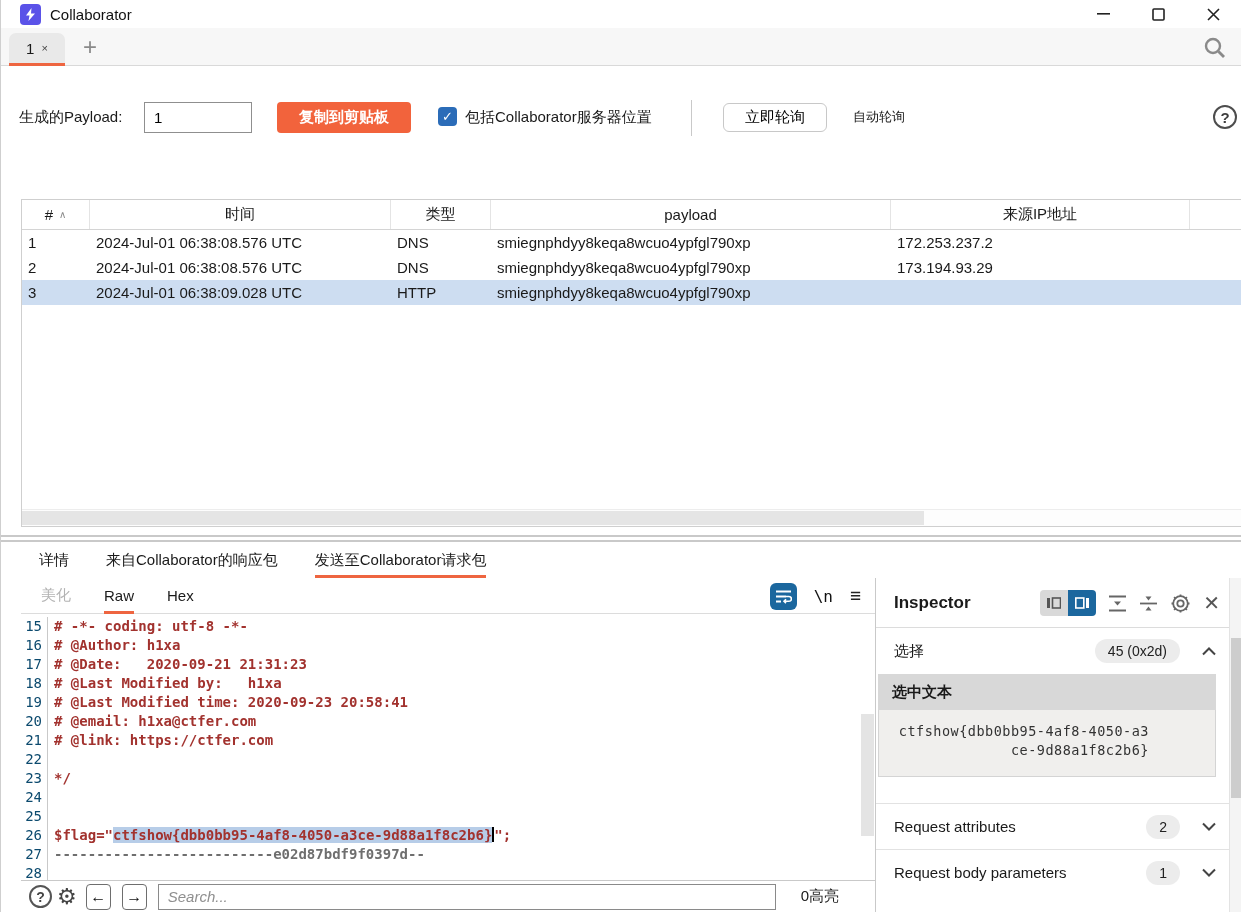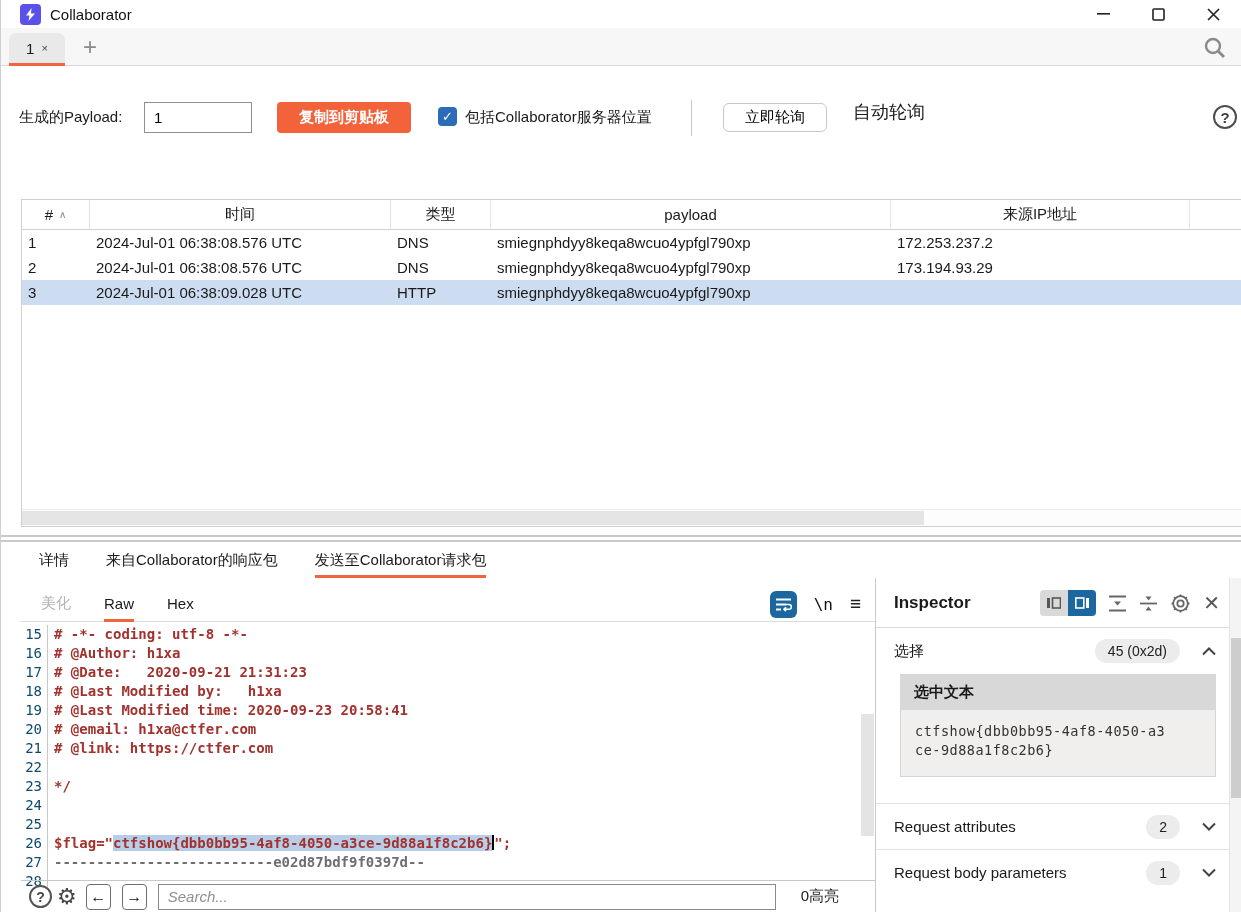--- a/index.html
+++ b/index.html
@@ -38,21 +38,21 @@
              color:#fff; border:none; border-radius:4px; font-size:15px; font-weight:bold;
              font-family:"Liberation Sans", sans-serif; }
   .tb-check { position:absolute; left:437px; top:7px; width:19px; height:19px; background:#2b6cb8;
               border-radius:4px; color:#fff; font-size:13px; display:flex; align-items:center;
               justify-content:center; }
   .tb-checklabel { position:absolute; left:464px; top:8px; font-size:15px; }
   .tb-divider { position:absolute; left:690px; top:0; width:1px; height:36px; background:#c9c9c9; }
   .tb-poll { position:absolute; left:722px; top:3px; width:104px; height:29px; background:#fff;
              border:1px solid #c8c8c8; border-radius:6px; font-size:15px;
              font-family:"Liberation Sans", sans-serif; }
-  .tb-autopoll { position:absolute; left:852px; top:0; font-size:18px; }
+  .tb-autopoll { position:absolute; left:852px; top:8px; font-size:13px; }
   .tb-help { position:absolute; right:4px; top:5px; width:24px; height:24px; border:2px solid #4d4d4d;
              border-radius:50%; display:flex; align-items:center; justify-content:center;
              font-size:15px; font-weight:bold; color:#3d3d3d; }
 
   
   .table { position:absolute; left:20px; top:199px; width:1221px; height:328px;
            border:1px solid #cfcfcf; border-right:none; }
   .thead { display:flex; height:30px; border-bottom:1px solid #d4d4d4; align-items:center;
            font-size:15px; }
   .th { height:100%; display:flex; align-items:center; justify-content:center;
@@ -78,21 +78,21 @@
   .msgtabs { position:relative; height:36px; display:flex; align-items:center; gap:37px;
              padding-left:18px; font-size:15px; }
   .msgtab { height:36px; display:flex; align-items:center; border-bottom:3px solid transparent;
             padding-top:3px; }
   .msgtab.active { border-bottom-color:#ee6540; }
   .bottom-content { position:absolute; left:0; top:36px; width:100%; height:334px; display:flex; }
 
   
   .editor { position:relative; width:855px; height:334px; border-right:1px solid #c9c9c9; }
   .subtabs { position:relative; height:36px; border-bottom:1px solid #dcdcdc; display:flex;
-             align-items:center; gap:33px; padding-left:20px; font-size:15px;margin-top:8px; }
+             align-items:center; gap:33px; padding-left:20px; font-size:15px; }
   .subtab { height:36px; display:flex; align-items:center; border-bottom:3px solid transparent;
             padding-top:3px; }
   .subtab.active { border-bottom-color:#ee6540; }
   .subtab.dim { color:#b3b3b3; }
   .editor-icons { position:absolute; right:14px; top:0; height:36px; display:flex;
                   align-items:center; gap:17px; }
   .wrap-btn { width:27px; height:27px; background:#1b679e; border-radius:6px; display:flex;
               align-items:center; justify-content:center; }
   .nl-icon { font-family:"DejaVu Sans Mono", monospace; font-size:16px; color:#111; }
   .menu-icon { font-size:19px; color:#222; }
@@ -136,21 +136,21 @@
   .toggle-group { display:flex; }
   .tg-btn { width:28px; height:26px; display:flex; align-items:center; justify-content:center; }
   .tg-left { background:#d9d9d9; border-radius:4px 0 0 4px; }
   .tg-right { background:#1b679e; border-radius:0 4px 4px 0; }
   .insp-x { font-size:20px; color:#555; }
   .insp-row { height:46px; display:flex; align-items:center; padding:0 20px 0 18px; position:relative; }
   .insp-row .badge { position:absolute; right:62px; background:#ececec; border-radius:13px;
                      padding:4px 13px; font-size:14px; color:#222; }
   .insp-row .chev { position:absolute; right:26px; color:#444; }
   .insp-row.bt { border-top:1px solid #e2e2e2; }
-  .sel-card { margin:0 26px 0 24px; }
+  .sel-card { margin:0 26px 0 2px;text-align:right; }
   .sel-card-header { height:36px; background:#d8d8d8; display:flex; align-items:center;
                      padding-left:14px; font-weight:bold; font-size:15px; }
   .sel-card-body { background:#f0efed; border:1px solid #d4d4d4; border-top:none; padding:12px 14px 16px; }
   .sel-card-text { display:block; width:256px; font-family:"DejaVu Sans Mono", monospace;
                    font-size:13.5px; letter-spacing:0.5px; line-height:19px; color:#333;
                    word-break:break-all; }
   .spacer26 { height:26px; }
   svg { display:block; }
 </style>
 </head>

